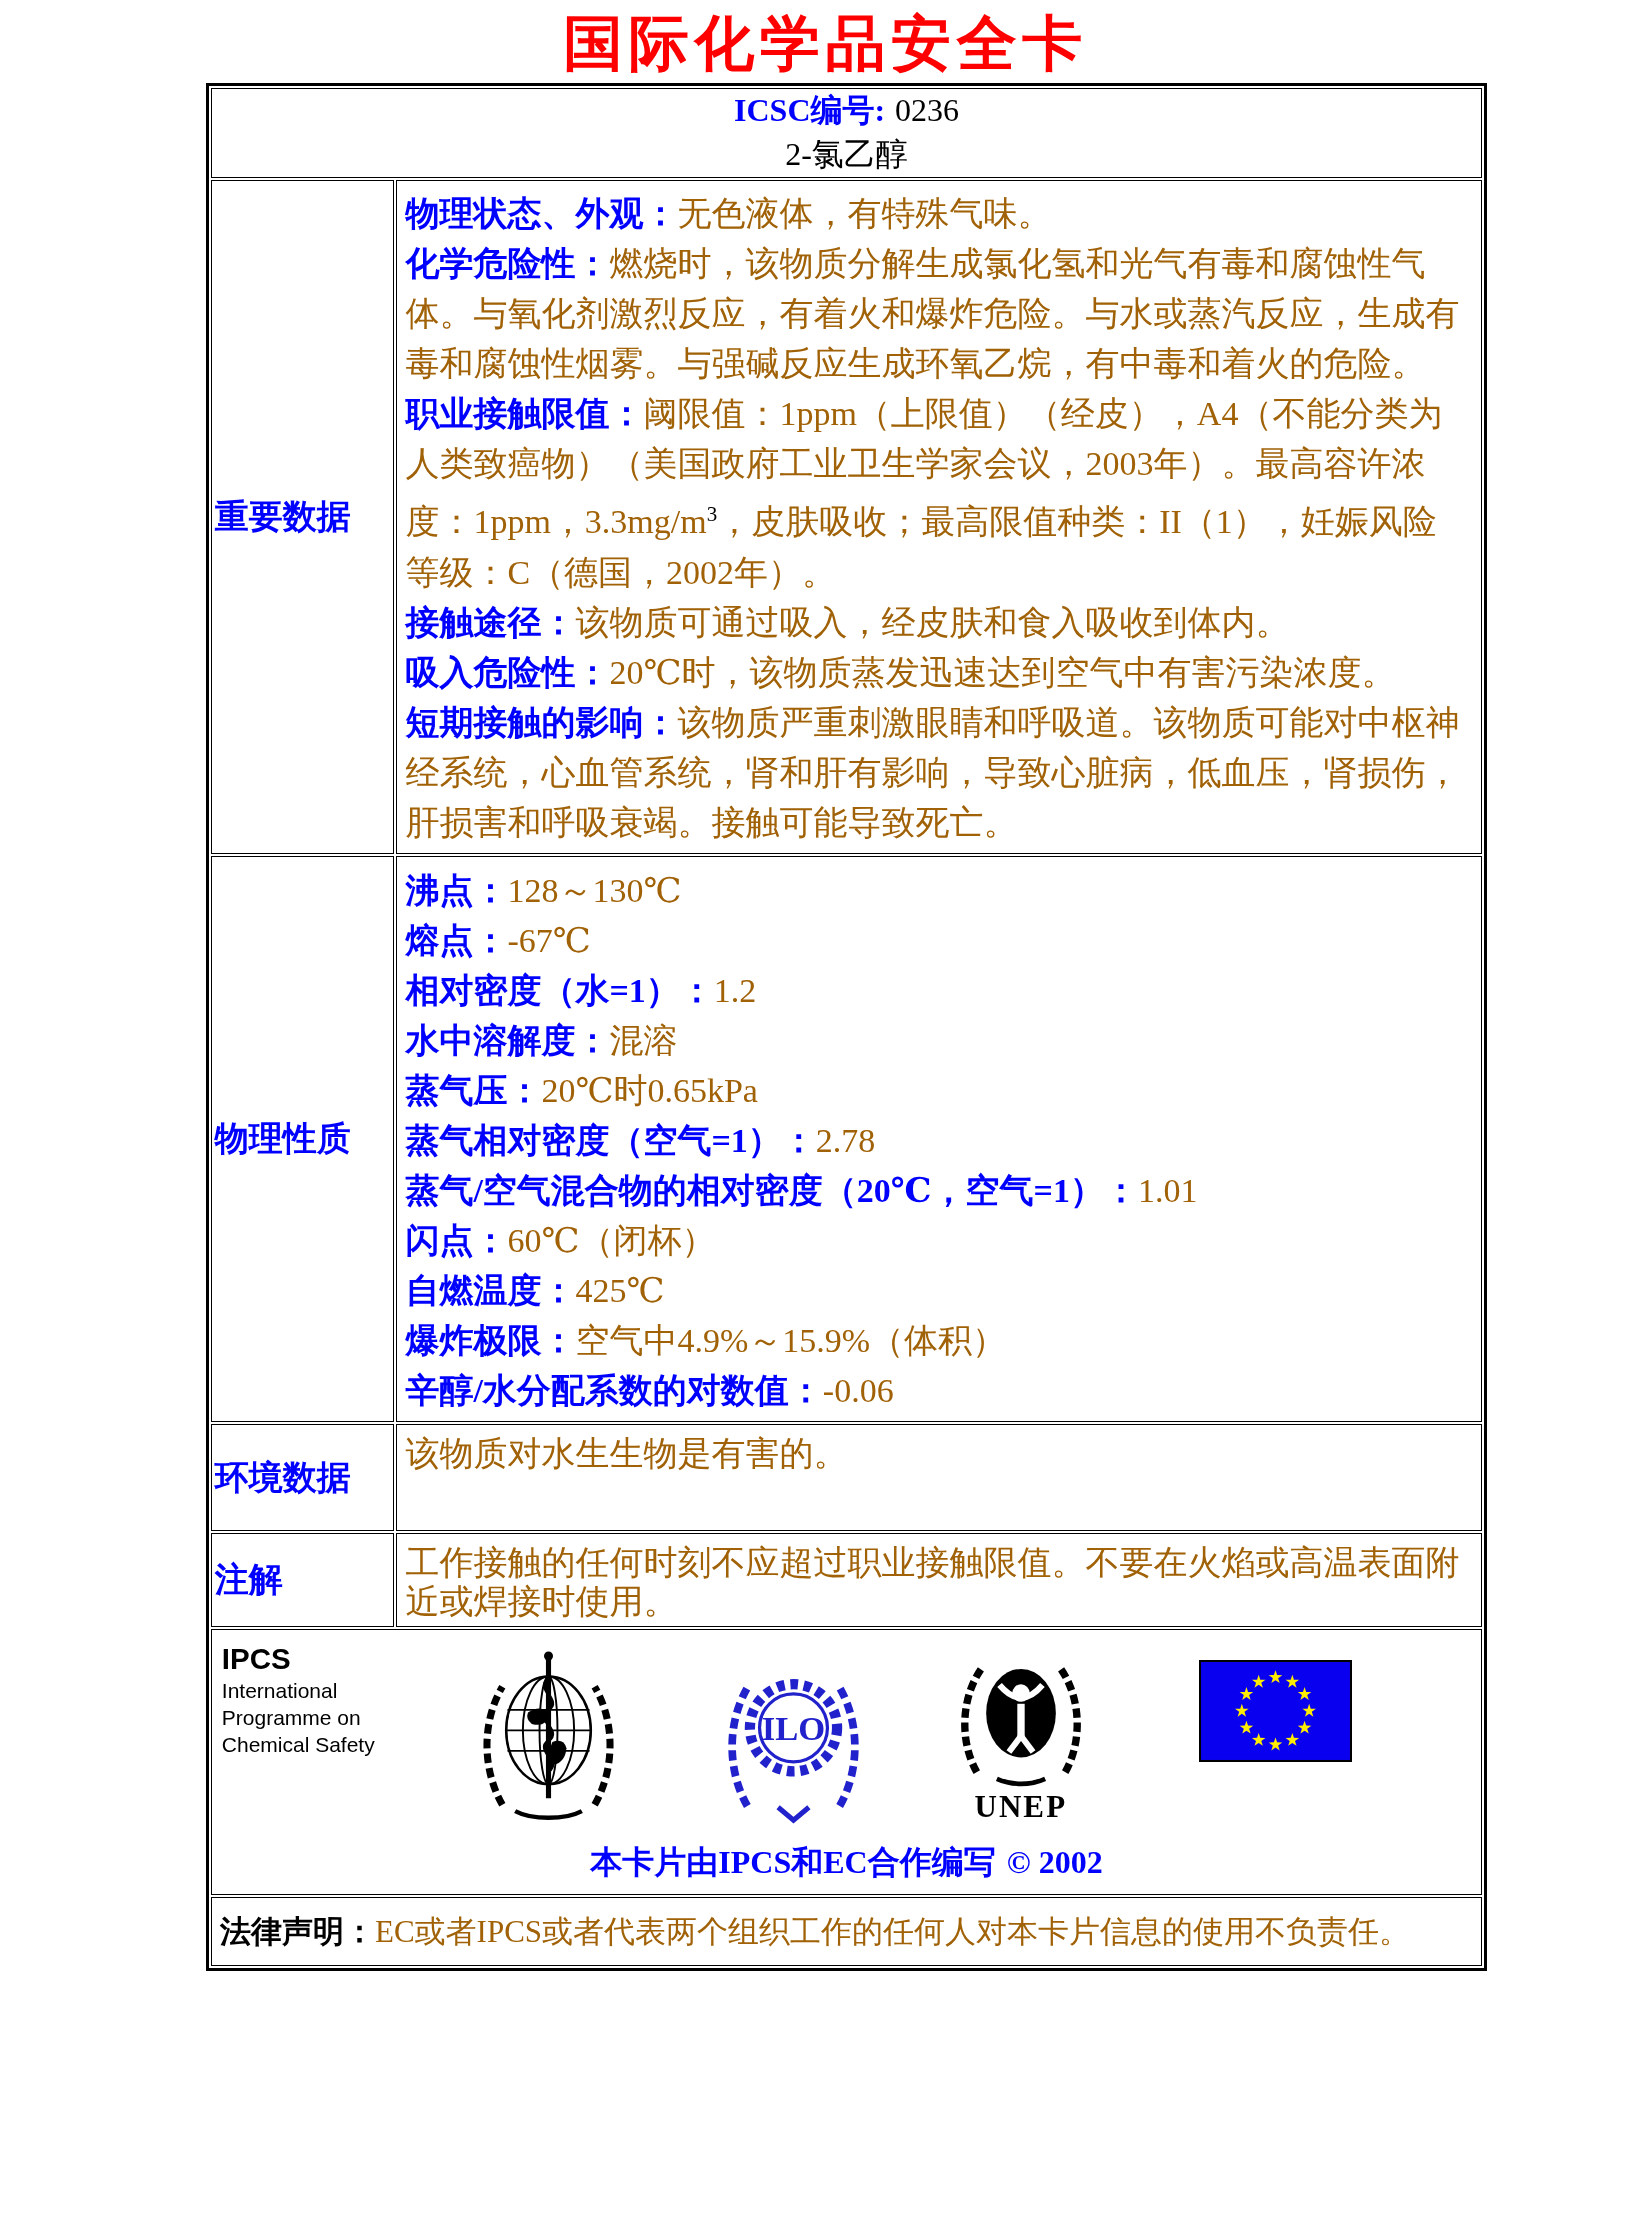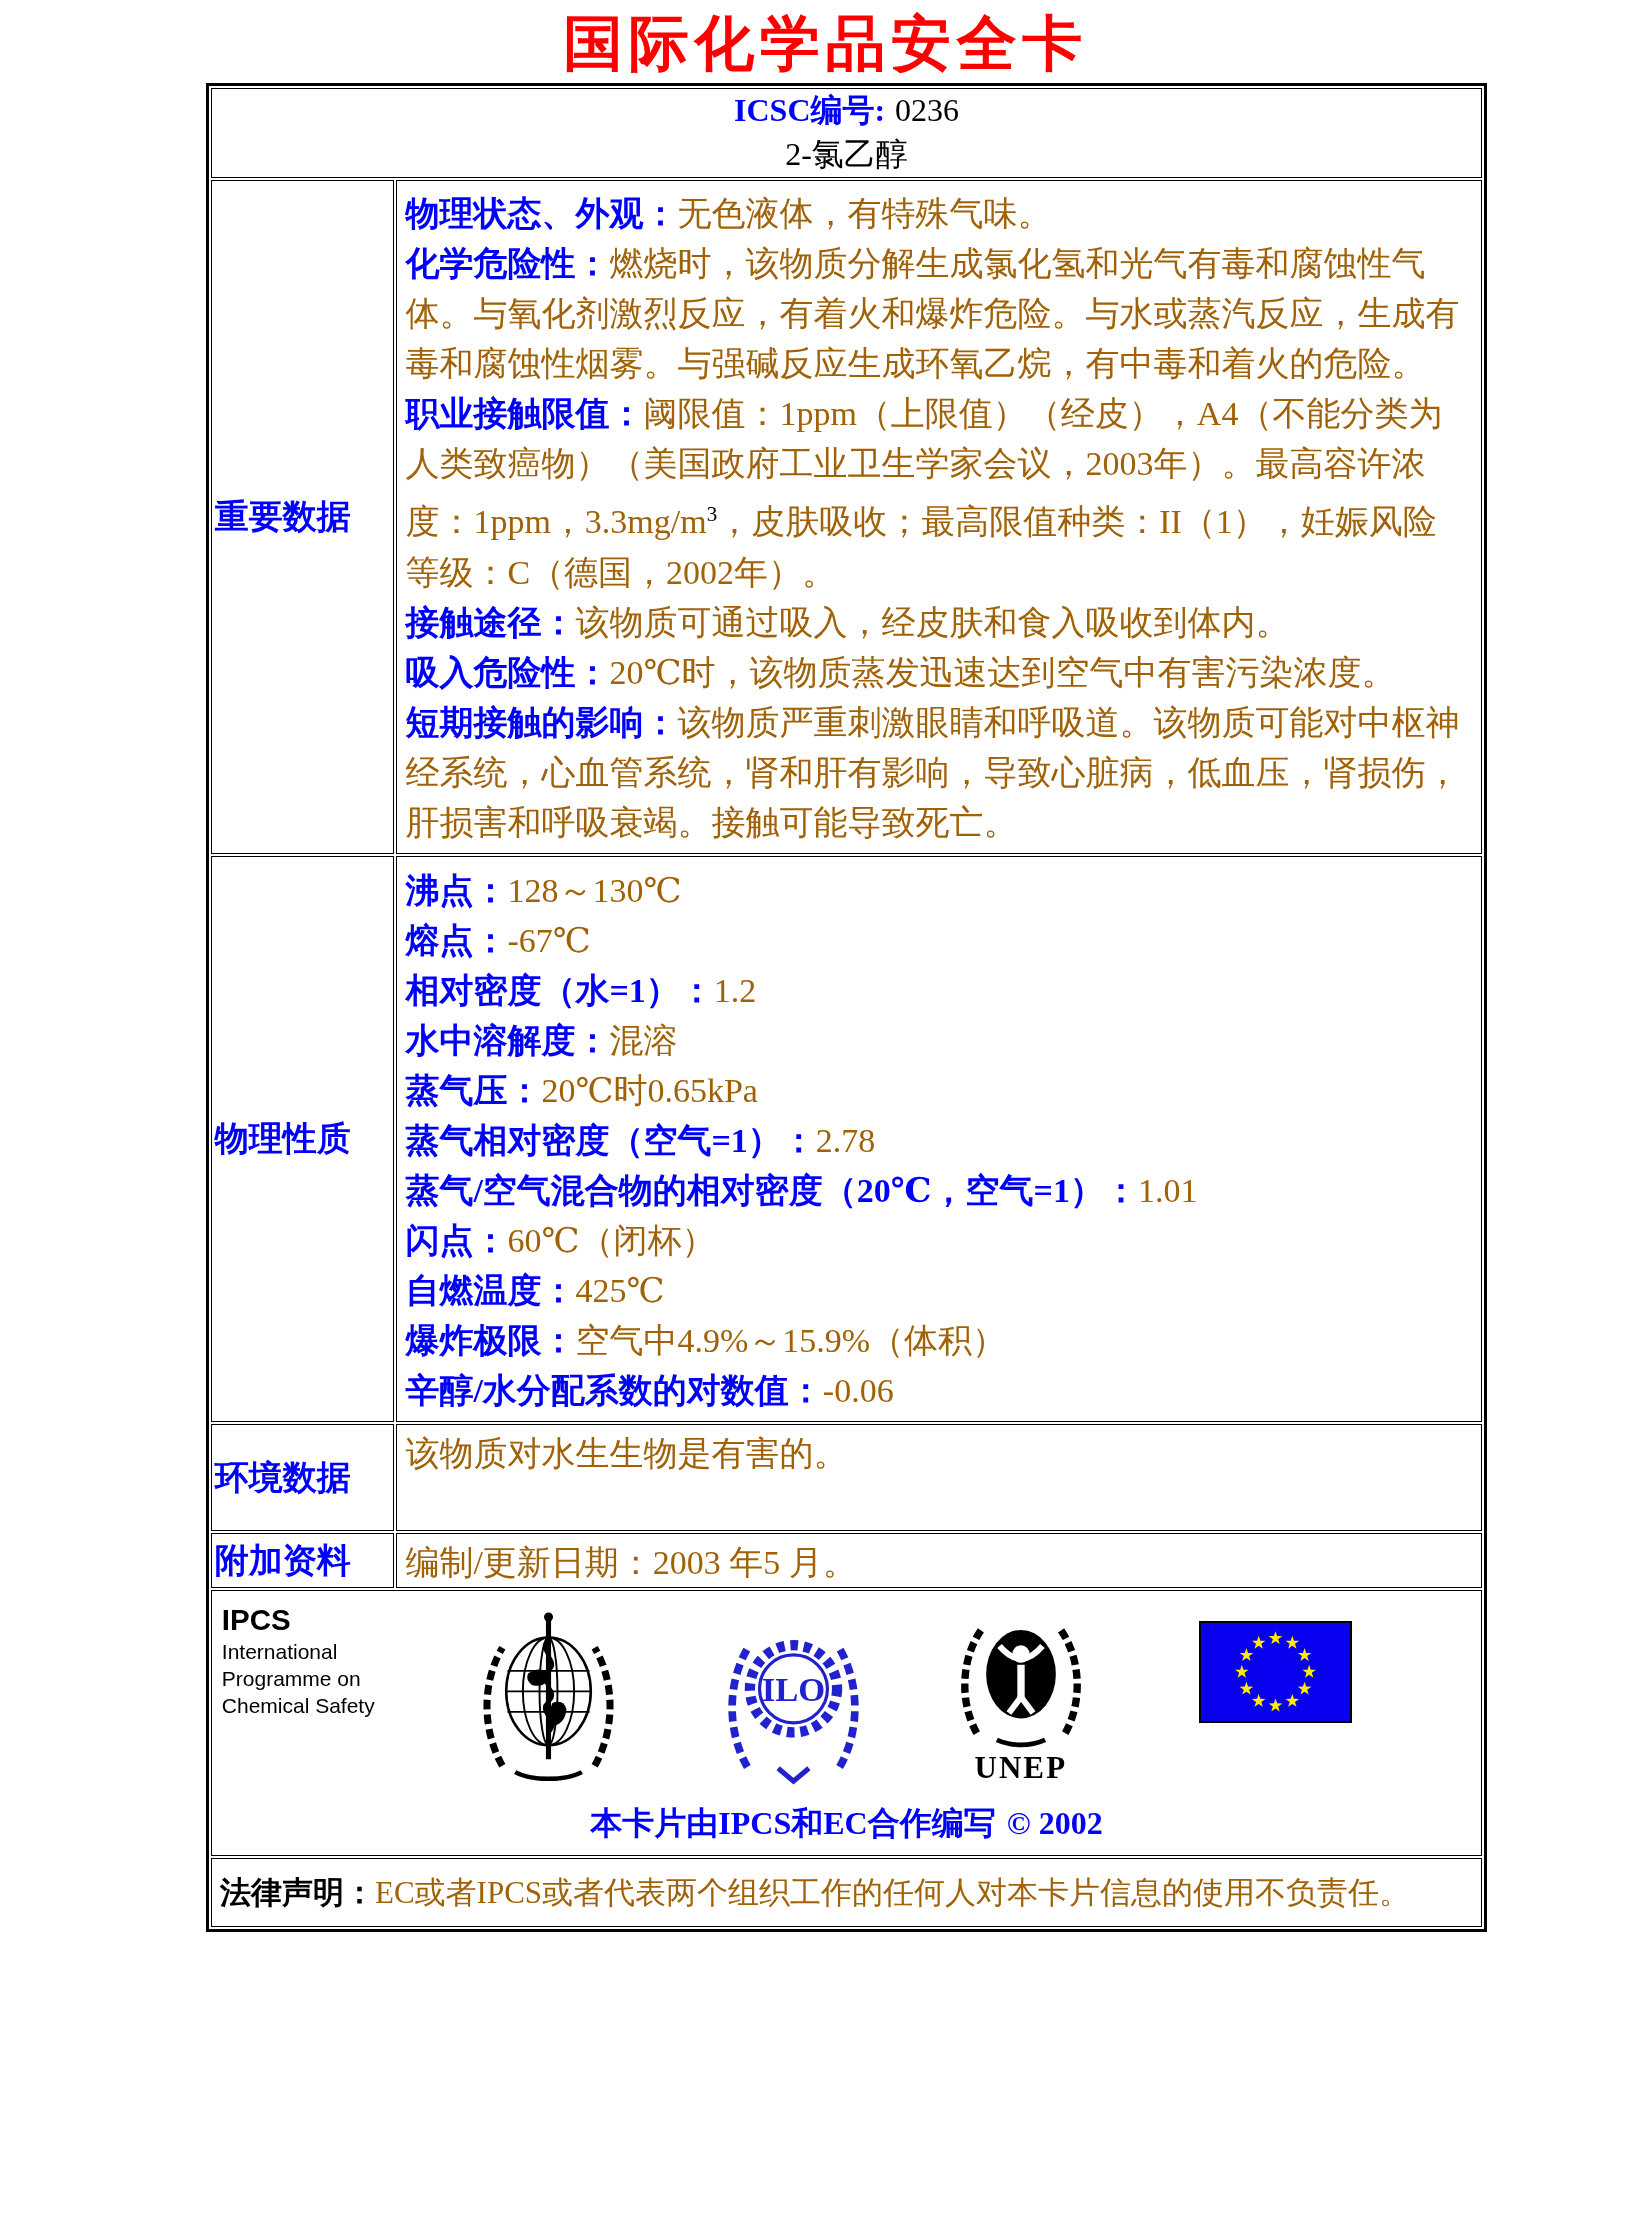--- a/index.html
+++ b/index.html
@@ -100,27 +100,27 @@
         </td>
   </tr>
 
   <tr>
     <td class="label-cell env-cell">环境数据</td>
     <td class="content-cell tight">
           <div class="para"><span class="seg-text">该物质对水生生物是有害的。</span></div>
         </td>
   </tr>
 
-
-  <tr>
-    <td class="label-cell addl-cell">附加资料</td>
+  <tr>
+    <td class="label-cell notes-cell">注解</td>
     <td class="content-cell tight">
-          <div class="para"><span class="seg-text">编制/更新日期：2003 年5 月。</span></div>
-        </td>
-  </tr>
+          <div class="para"><span class="seg-text">工作接触的任何时刻不应超过职业接触限值。不要在火焰或高温表面附近或焊接时使用。</span></div>
+        </td>
+  </tr>
+
 
   <tr>
     <td class="logos-cell" colspan="2">
       <div class="logo-row">
         <div class="ipcs-block">
           <div class="ipcs-title">IPCS</div>
           <div class="ipcs-line">International</div>
           <div class="ipcs-line">Programme on</div>
           <div class="ipcs-line">Chemical Safety</div>
         </div>

